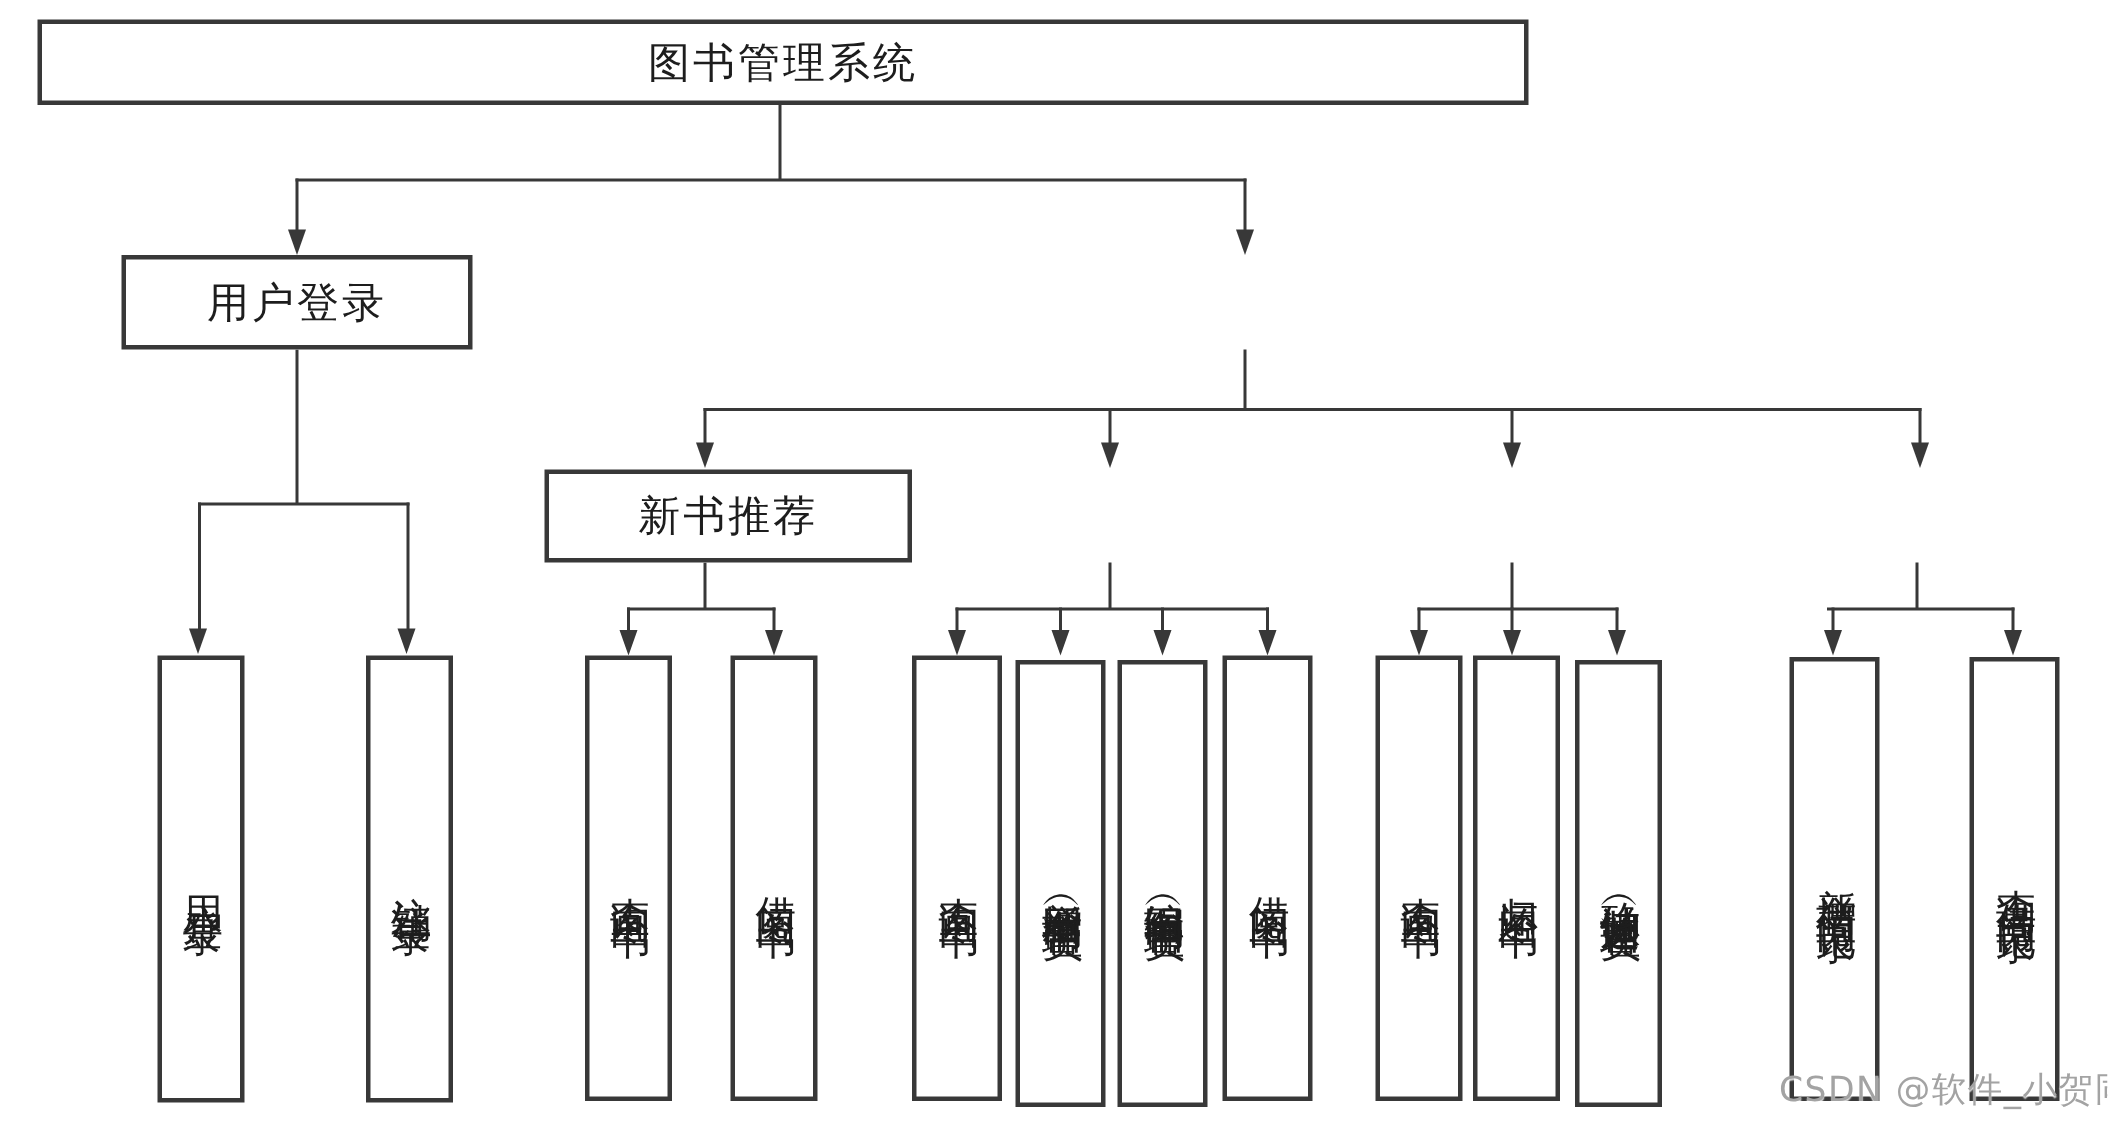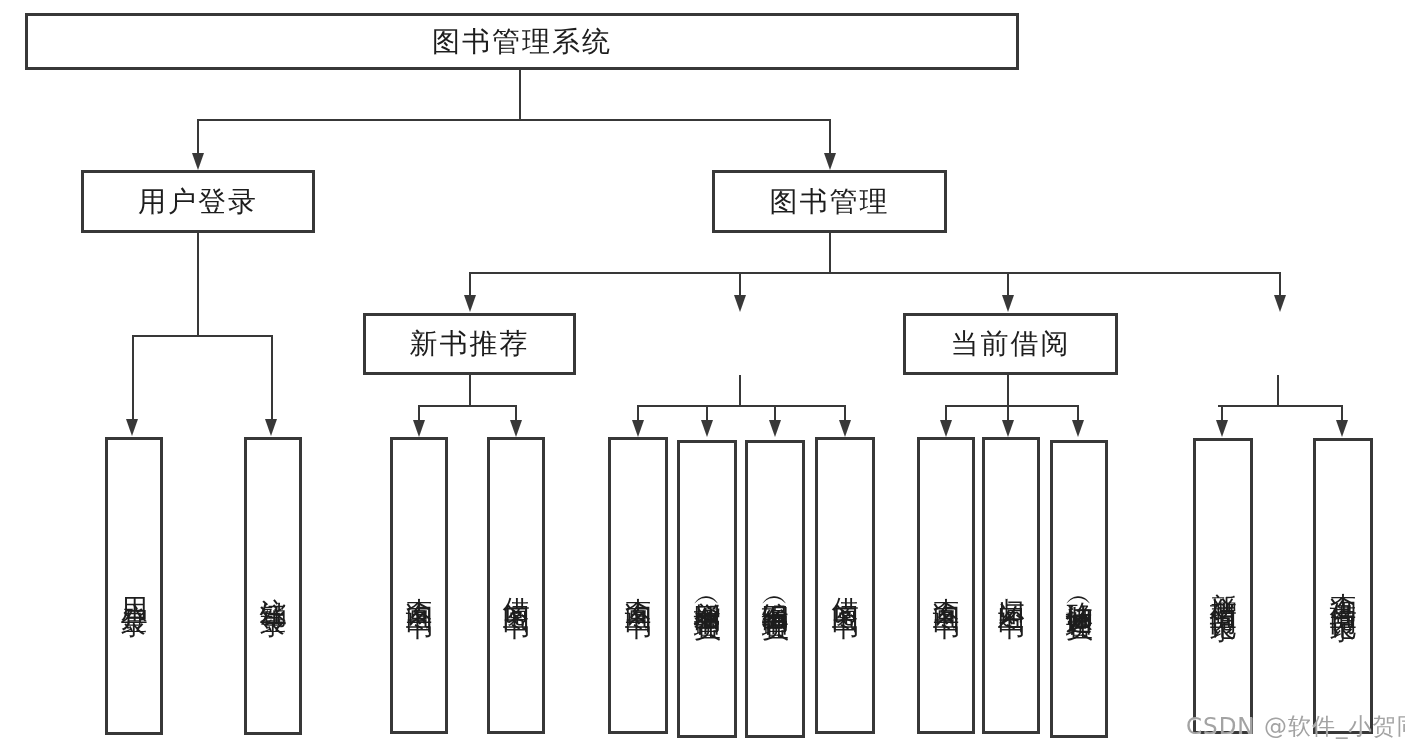--- a/index.html
+++ b/index.html
@@ -38,29 +38,23 @@
 
 <div class="stage">
 
   <div class="box" style="left:25px;top:13px;width:994px;height:57px">
     <span>图书管理系统</span>
   </div>
 
   <div class="box" style="left:81px;top:170px;width:234px;height:63px">
     <span>用户登录</span>
   </div>
-  <div class="box" style="left:712px;top:170px;width:235px;height:63px">
-    <span>图书管理</span>
-  </div>
 
-  <div class="box" style="left:363px;top:313px;width:213px;height:62px">
+  <div class="box" style="left:363px;top:313px;width:245px;height:62px">
     <span>新书推荐</span>
-  </div>
-  <div class="box" style="left:903px;top:313px;width:215px;height:62px">
-    <span>当前借阅</span>
   </div>
 
   <div class="col" style="left:105px;top:437px;width:58px;height:298px">
     <span class="vtext">用户登录</span>
   </div>
   <div class="col" style="left:244px;top:437px;width:58px;height:298px">
     <span class="vtext">注销登录</span>
   </div>
 
   <div class="col" style="left:390px;top:437px;width:58px;height:297px">

